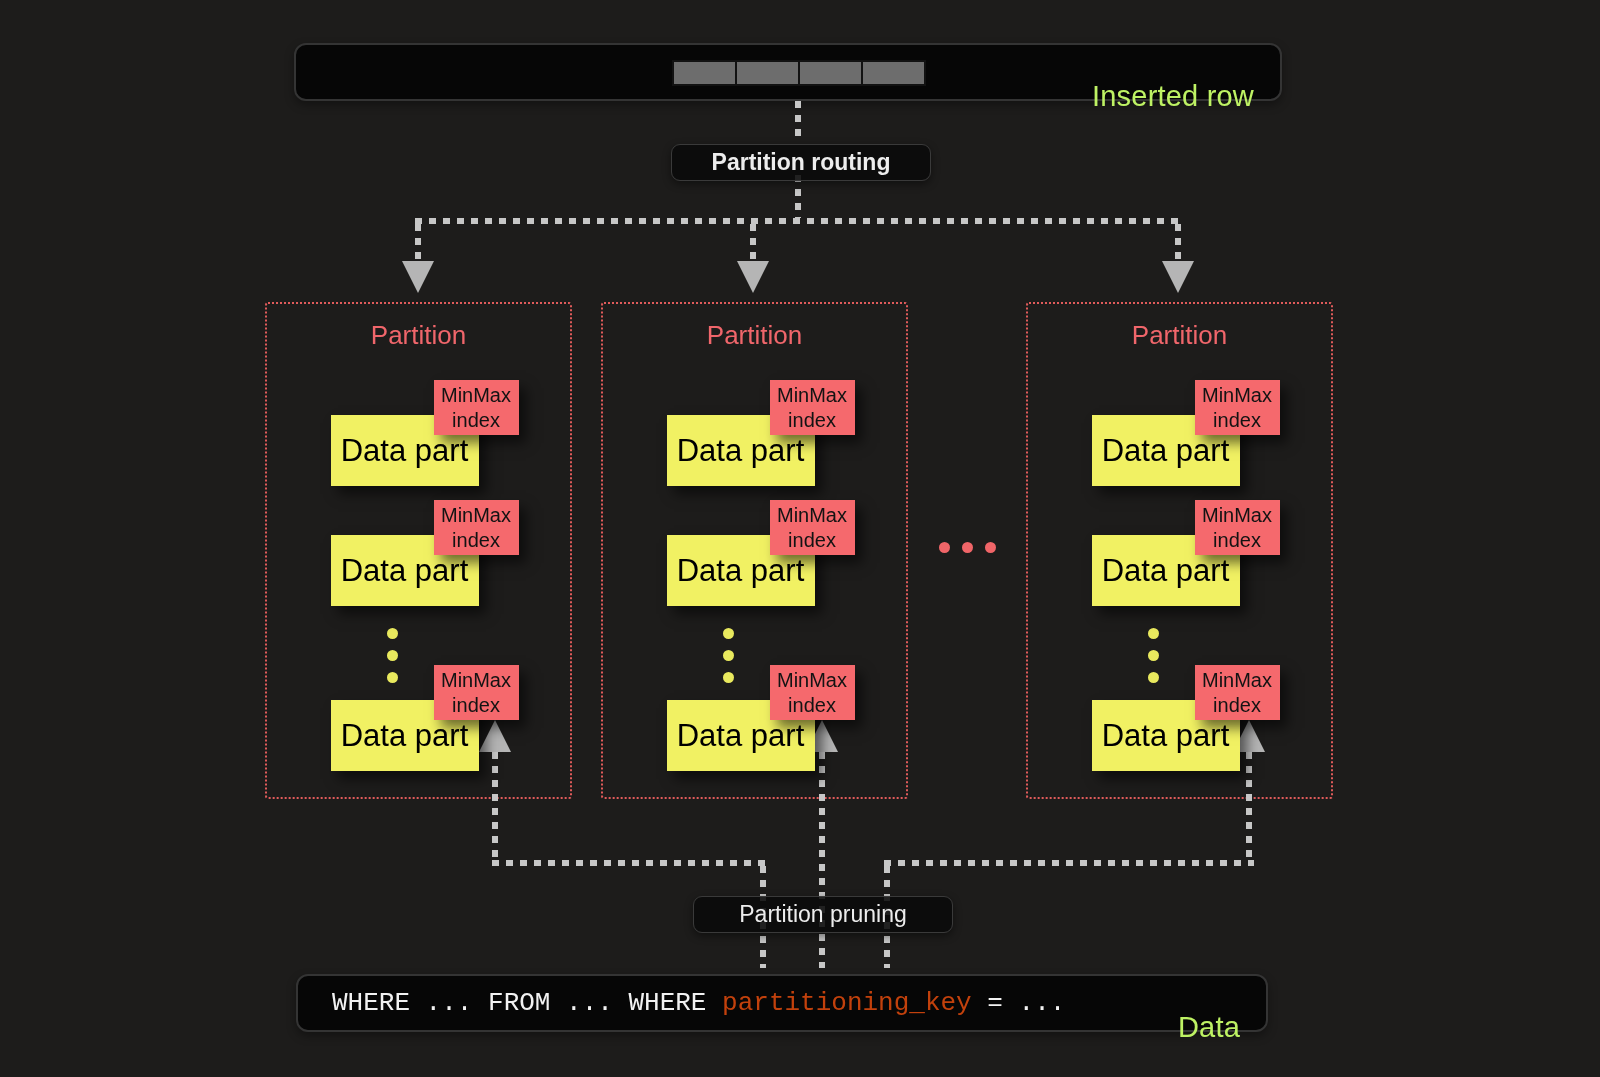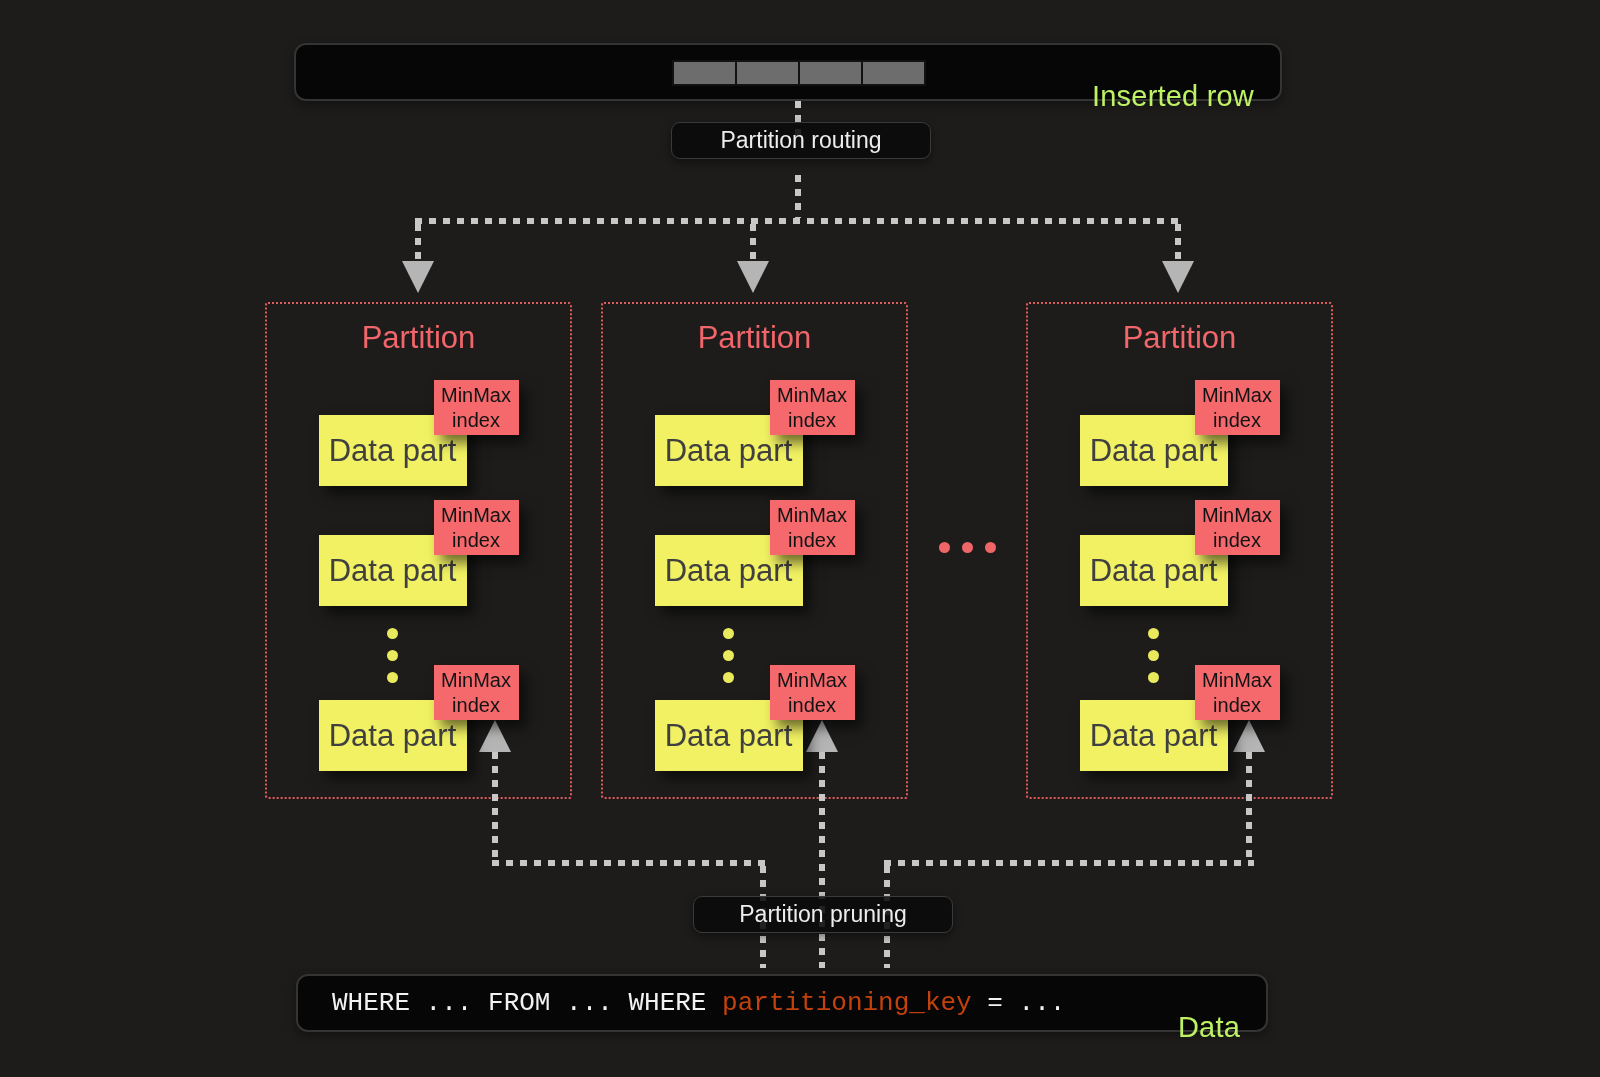--- a/index.html
+++ b/index.html
@@ -33,21 +33,21 @@
   }
   .code .key { color:#c2410c; }
 
   
   .pill {
     position:absolute; width:260px; height:37px; z-index:5;
     background:rgba(10,10,10,0.88); border:1px solid #3a3a3a; border-radius:9px;
     display:flex; align-items:center; justify-content:center; box-sizing:border-box;
     color:#ededed; font-size:23px; box-shadow:0 3px 9px rgba(0,0,0,0.45);
   }
-  .pill-routing { left:671px; top:122px; }
+  .pill-routing { left:671px; top:144px;font-weight:bold; }
   .pill-pruning { left:693px; top:896px; }
 
   
   .vdots {
     position:absolute; width:6px;
     background-image:repeating-linear-gradient(to bottom,#c7c7c7 0 7px,transparent 7px 14px);
   }
   .hdots {
     position:absolute; height:6px;
     background-image:repeating-linear-gradient(to right,#c7c7c7 0 7px,transparent 7px 14px);
@@ -56,33 +56,33 @@
   .arr-down { clip-path:polygon(50% 100%, 0 0, 100% 0); }
   .arr-up   { clip-path:polygon(50% 0, 0 100%, 100% 100%); }
 
   
   .partition {
     position:absolute; top:302px; height:497px; width:307px; box-sizing:border-box;
     border:2px dotted #e05b5b; border-radius:3px;
   }
   .p1 { left:265px; }  .p2 { left:601px; }  .p3 { left:1026px; }
   .partition-title {
-    margin-top:16px; text-align:center; font-size:31px; color:#f0666b;
+    margin-top:16px; text-align:center; font-size:26px; color:#f0666b;
   }
 
   .cluster { position:absolute; left:calc(50% - 100px); top:76px; width:200px; height:400px; }
   .minmax {
     position:absolute; left:115px; width:85px; height:55px; z-index:2;
     background:#f5696d; color:#131313; font-size:20px; line-height:25px;
     display:flex; align-items:center; justify-content:center; text-align:center;
     box-shadow:7px 8px 12px rgba(0,0,0,0.55);
   }
   .datapart {
-    position:absolute; left:0; width:148px; height:71px; z-index:1;
-    background:#f1f163; color:#404040; font-size:31px;
+    position:absolute; left:12px; width:148px; height:71px; z-index:1;
+    background:#f1f163; color:#000000; font-size:31px;
     display:flex; align-items:center; justify-content:center;
     box-shadow:7px 8px 12px rgba(0,0,0,0.55);
   }
   .mm-a { top:0; }   .dp-a { top:35px; }
   .mm-b { top:120px; } .dp-b { top:155px; }
   .mm-c { top:285px; } .dp-c { top:320px; }
 
   .vellipsis { position:absolute; left:68px; top:248px; display:flex; flex-direction:column; gap:11px; }
   .vellipsis .ydot { width:11px; height:11px; border-radius:50%; background:#e9e95e; }
 

